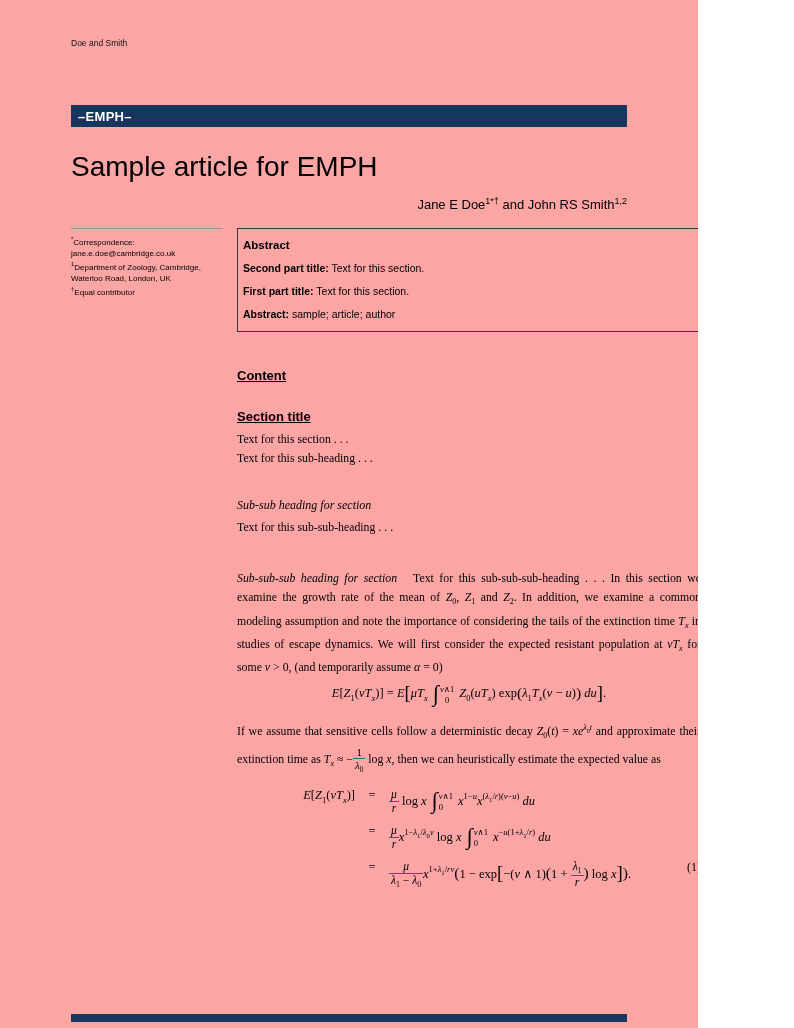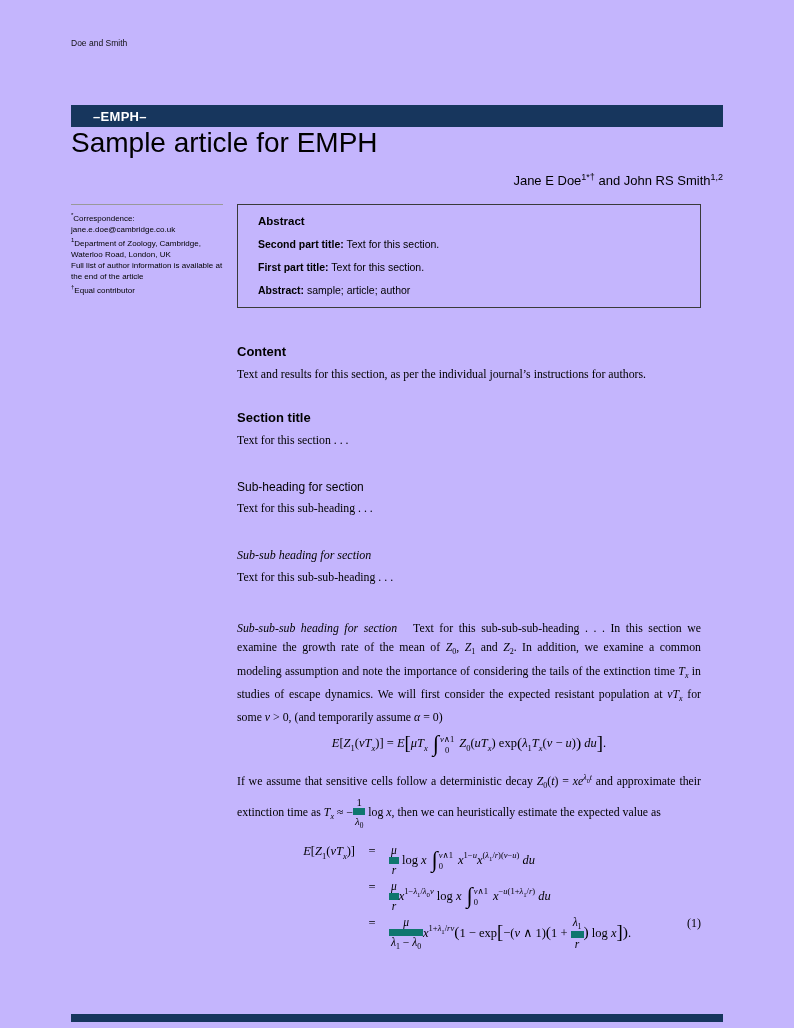--- a/index.html
+++ b/index.html
@@ -1,58 +1,58 @@
 <!DOCTYPE html>
 <html><head>
 <meta charset="utf-8">
 <style>
   * { margin:0; padding:0; box-sizing:border-box; }
   html,body { background:#ffffff; }
   body { width:794px; height:1028px; font-family:"Liberation Serif", serif; color:#000; }
-  .page { position:relative; width:794px; height:1028px; padding:38px 71px 0 71px; overflow:hidden; background:#c4b5fd; }
+  .page { position:relative; width:698px; height:1028px; padding:38px 71px 0 71px; overflow:hidden; background:#fca5a5; }
 
   .running-head { font-family:"Liberation Sans", sans-serif; font-size:8.5px; color:#111; }
 
-  .banner { margin-top:57px; height:22px; background:#17365d; display:flex; align-items:center; padding-left:22px; }
+  .banner { margin-top:57px; height:22px; background:#17365d; display:flex; align-items:center; padding-left:7px; }
   .banner-text { color:#fff; font-family:"Liberation Sans", sans-serif; font-weight:bold; font-size:13px; letter-spacing:0.3px; }
 
-  .title { margin-top:0; font-family:"Liberation Sans", sans-serif; font-size:28px; font-weight:normal; color:#000; }
+  .title { margin-top:24px; font-family:"Liberation Sans", sans-serif; font-size:28px; font-weight:normal; color:#000; }
   .authors { margin-top:13px; font-family:"Liberation Sans", sans-serif; font-size:13px;text-align:right; }
   .authors sup { font-size:9px; }
 
   .columns { margin-top:16px; display:flex; }
 
   .sidebar { width:152px; margin-right:14px; font-family:"Liberation Sans", sans-serif; font-size:8px; line-height:11px; color:#000; }
   .sidebar-rule { border-top:1px solid #999; margin-bottom:5px; width:152px; }
   .side-line sup { font-size:6px; }
 
   .main { width:486px; }
 
-  .abstract-box { width:464px; border:1px solid #3a3a3a; padding:10px 13px 8px 20px; font-family:"Liberation Sans", sans-serif; }
+  .abstract-box { width:464px; border:1px solid #3a3a3a; padding:10px 13px 8px 5px; font-family:"Liberation Sans", sans-serif; }
   .abstract-heading { font-weight:bold; font-size:11.5px; margin-bottom:10px; }
   .abstract-item { font-size:10.5px; margin-bottom:9px; line-height:14px; }
   .abstract-item:last-child { margin-bottom:2px; }
   .abstract-label { font-weight:bold; }
 
-  .sec-heading { font-family:"Liberation Sans", sans-serif; font-weight:bold; font-size:13px; margin:26px 0 6px 0; }
+  .sec-heading { font-family:"Liberation Sans", sans-serif; font-weight:bold; font-size:13px; margin:26px 0 6px 0;text-decoration:underline; }
   .sec-heading.first { margin-top:36px; }
   .subsec-heading { font-family:"Liberation Sans", sans-serif; font-size:12px; margin:30px 0 5px 0; }
   .subsubsec-heading { font-style:italic; font-size:12px; margin:30px 0 5px 0; }
 
   .body-par { font-size:11.8px; line-height:19px; text-align:justify; width:464px; }
   .runin-par { margin-top:32px; }
   .runin-heading { font-style:italic; margin-right:16px; }
 
   
   sup { font-size:0.68em; }
   sub { font-size:0.68em; }
   sup sub, sub sub, sup i sub { font-size:0.8em; }
   .frac { display:inline-block; vertical-align:middle; text-align:center; font-size:0.92em; }
   .frac .num { display:block; line-height:1.15; padding:0 2px; }
-  .frac .den { display:block; line-height:1.15; padding:0 2px; border-top:7px solid #0f766e; }
+  .frac .den { display:block; line-height:1.15; padding:0 2px; border-top:1px solid #0f766e; }
   .int { font-size:1.8em; font-style:normal; display:inline-block; vertical-align:-0.18em; margin:0 1px 0 5px; line-height:0.9; }
   .ilims { display:inline-flex; flex-direction:column; justify-content:space-between; height:2.25em; font-size:0.68em; line-height:1; vertical-align:middle; margin-right:5px; }
   .bigd { font-size:1.5em; display:inline-block; vertical-align:-0.08em; line-height:0; }
   .bigp { font-size:1.25em; display:inline-block; vertical-align:-0.06em; line-height:0; }
 
   .displayeq { width:464px; text-align:center; margin:6px 0 13px 0; font-size:12.5px; line-height:1.7; }
 
   .eqalign { width:464px; margin-top:13px; font-size:12.5px; }
   .eqrow { display:flex; min-height:36px; }
   .eqlhs { width:118px; text-align:right; }
@@ -76,21 +76,20 @@
   <div class="title">Sample article for EMPH</div>
 
   <div class="authors">Jane E Doe<sup>1*†</sup> and John RS Smith<sup>1,2</sup></div>
 
   <div class="columns">
 
     <aside class="sidebar">
       <div class="sidebar-rule"></div>
       <div class="side-line"><sup>*</sup>Correspondence: jane.e.doe@cambridge.co.uk</div>
       <div class="side-line"><sup>1</sup>Department of Zoology, Cambridge, Waterloo Road, London, UK</div>
-      <div class="side-line">Full list of author information is available at the end of the article</div>
       <div class="side-line"><sup>†</sup>Equal contributor</div>
     </aside>
 
     <main class="main">
 
       <section class="abstract-box">
         <div class="abstract-heading">Abstract</div>
         <div class="abstract-item">
           <span class="abstract-label">Second part title:</span>
           <span class="abstract-text">Text for this section.</span>
@@ -99,26 +98,24 @@
           <span class="abstract-label">First part title:</span>
           <span class="abstract-text">Text for this section.</span>
         </div>
         <div class="abstract-item">
           <span class="abstract-label">Abstract:</span>
           <span class="abstract-text">sample; article; author</span>
         </div>
       </section>
 
       <div class="sec-heading first">Content</div>
-      <p class="body-par">Text and results for this section, as per the individual journal’s instructions for authors.</p>
 
       <div class="sec-heading">Section title</div>
       <p class="body-par">Text for this section . . .</p>
 
-      <div class="subsec-heading">Sub-heading for section</div>
       <p class="body-par">Text for this sub-heading . . .</p>
 
       <div class="subsubsec-heading">Sub-sub heading for section</div>
       <p class="body-par">Text for this sub-sub-heading . . .</p>
 
       <p class="body-par runin-par">
         <span class="runin-heading">Sub-sub-sub heading for section</span><span>Text for this sub-sub-sub-heading . . . In this section we examine the growth rate of the mean of <i>Z</i><sub>0</sub>, <i>Z</i><sub>1</sub> and <i>Z</i><sub>2</sub>. In addition, we examine a common modeling assumption and note the importance of considering the tails of the extinction time <i>T<sub>x</sub></i> in studies of escape dynamics. We will first consider the expected resistant population at <i>vT<sub>x</sub></i> for some <i>v</i> &gt; 0, (and temporarily assume <i>α</i> = 0)</span>
       </p>
 
       <div class="displayeq"><i>E</i>[<i>Z</i><sub>1</sub>(<i>vT<sub>x</sub></i>)] = <i>E</i><span class="bigd">[</span><i>μT<sub>x</sub></i><span class="int">∫</span><span class="ilims">

